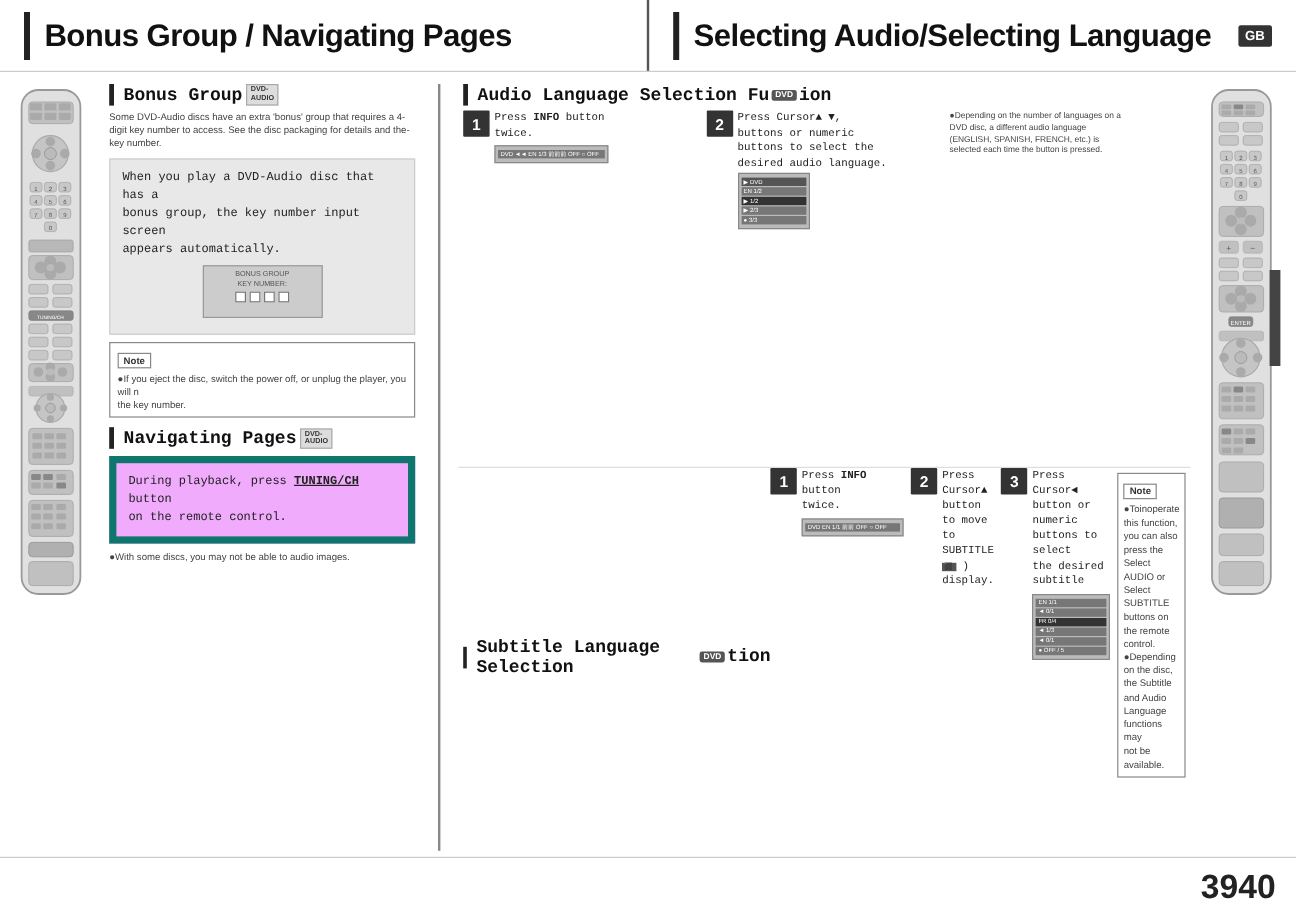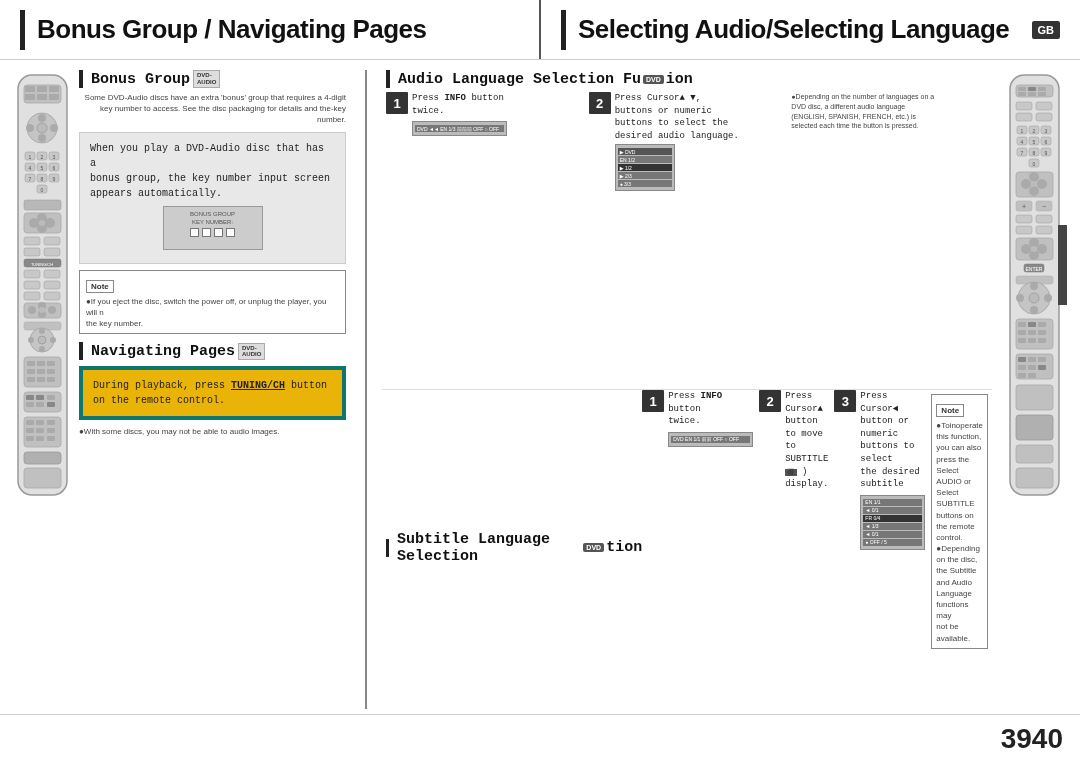--- a/index.html
+++ b/index.html
@@ -126,22 +126,22 @@
       font-size: 8px;
       font-weight: bold;
       color: #333;
       border: 1px solid #888;
       display: inline-block;
       padding: 1px 4px;
       margin-bottom: 3px;
     }
 
     .nav-instruction-box {
-      background: #eab308;
-      border: 4px solid #0f766e;
+      background: #f0abfc;
+      border: 6px solid #0f766e;
       padding: 8px 10px;
       margin: 6px 0;
     }
 
     .step-number {
       width: 22px;
       height: 22px;
       background: #333;
       color: #fff;
       font-size: 13px;
@@ -202,21 +202,21 @@
       <div style="display:flex;align-items:center;">
         <div class="header-bar"></div>
         <span class="header-title">Selecting Audio/Selecting Language</span>
       </div>
       <span class="gb-badge">GB</span>
     </div>
   </div>
 
   <div class="main-content">
 
-    <div style="width:340px; display:flex; gap:0; position:relative;">
+    <div style="width:340px; display:flex; gap:12px; position:relative;">
 
       <div style="width:65px; flex-shrink:0;">
         <svg viewBox="0 0 65 430" width="65" height="430">
 
           <rect x="8" y="5" width="49" height="420" rx="14" ry="14" fill="#e0e0e0" stroke="#999" stroke-width="1.5"></rect>
 
           <rect x="14" y="15" width="37" height="18" rx="3" fill="#c0c0c0" stroke="#aaa" stroke-width="0.8"></rect>
           <rect x="15" y="16" width="10" height="6" rx="1" fill="#aaa"></rect>
           <rect x="27" y="16" width="10" height="6" rx="1" fill="#aaa"></rect>
           <rect x="39" y="16" width="10" height="6" rx="1" fill="#aaa"></rect>
@@ -321,21 +321,21 @@
 
         <div style="margin-bottom:8px;">
           <div class="section-header">
             <div class="section-bar"></div>
             <span class="section-title">Bonus Group</span>
             <span style="display:inline-flex; flex-direction:column; background:#ddd; border:1px solid #aaa; font-size:6px; font-weight:bold; color:#333; padding:1px 3px; margin-left:3px; line-height:1.1;">
               <span>DVD-</span>
               <span>AUDIO</span>
             </span>
           </div>
-          <p class="small-text" style="margin-bottom:2px;text-align:right;">Some DVD-Audio discs have an extra 'bonus' group that requires a 4-digit key number to access. See the disc packaging for details and the-key number.</p>
+          <p class="small-text" style="margin-bottom:2px;">Some DVD-Audio discs have an extra 'bonus' group that requires a 4-digit key number to access. See the disc packaging for details and the-key number.</p>
           <div class="instruction-box">
             <p class="instruction-text" style="white-space:pre-line;">When you play a DVD-Audio disc that has a
 bonus group, the key number input screen
 appears automatically.</p>
 
             <div style="background:#ccc; border:1px solid #999; width:100px; height:44px; margin:5px auto; padding:4px;">
               <div style="font-size:6px; color:#555; text-align:center; margin-bottom:2px;">BONUS GROUP</div>
               <div style="font-size:6px; color:#555; text-align:center; margin-bottom:3px;">KEY NUMBER:</div>
               <div style="display:flex; gap:3px; justify-content:center;">
                 <div style="width:9px;height:9px;background:#fff;border:1px solid #777;"></div>

